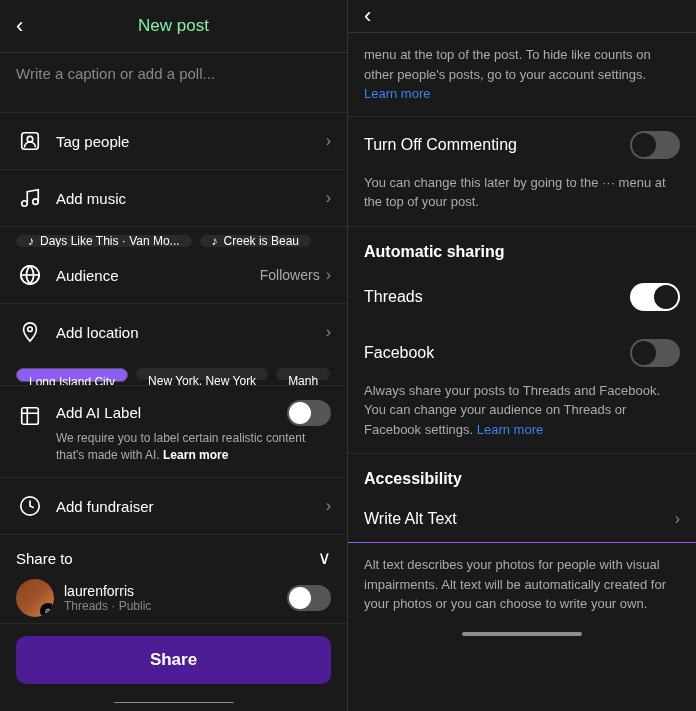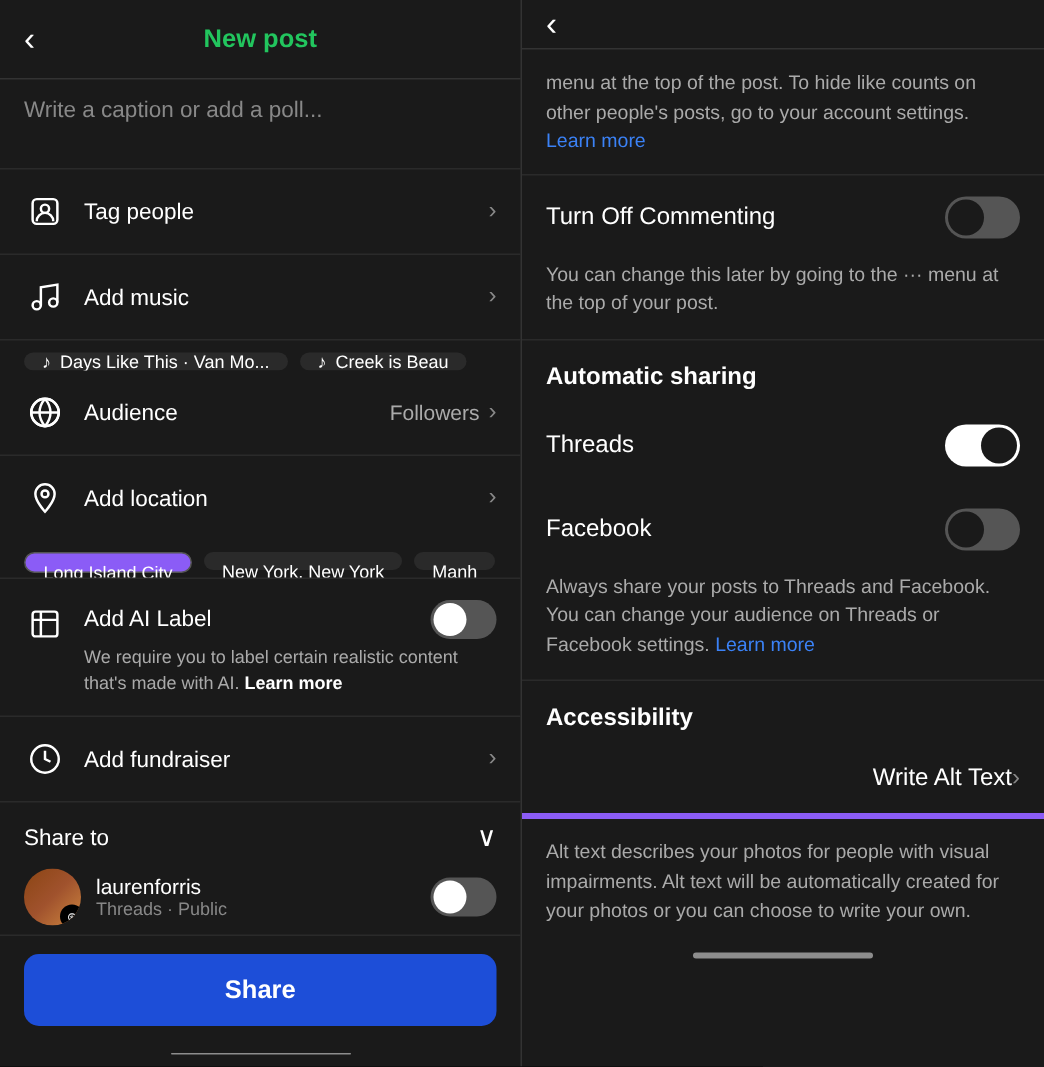--- a/index.html
+++ b/index.html
@@ -36,22 +36,22 @@
     .left-header .back-btn {
       position: absolute;
       left: 16px;
       font-size: 22px;
       color: #fff;
       cursor: pointer;
     }
 
     .left-header .title {
       font-size: 17px;
-      font-weight: 700;
-      color: #22c55e;
+      font-weight: 400;
+      color: #86efac;
     }
 
     .caption-area {
       padding: 12px 16px;
       color: #888;
       font-size: 15px;
       border-bottom: 1px solid #2a2a2a;
       min-height: 60px;
     }
 
@@ -274,21 +274,21 @@
       color: #fff;
       font-weight: 500;
     }
 
     .account-sub {
       font-size: 12px;
       color: #888;
     }
 
     .share-btn {
-      background: #1d4ed8;
+      background: #4c1d95;
       color: #fff;
       border: none;
       border-radius: 10px;
       padding: 14px;
       font-size: 17px;
       font-weight: 600;
       cursor: pointer;
       margin: 12px 16px;
       width: calc(100% - 32px);
     }
@@ -370,23 +370,23 @@
       padding: 0 16px 14px;
       font-size: 13px;
       color: #aaa;
       line-height: 1.5;
       border-bottom: 1px solid #2a2a2a;
     }
 
     .write-alt-row {
       display: flex;
       align-items: center;
-      justify-content: flex-end;
+      justify-content: space-between;
       padding: 14px 16px;
-      border-bottom: 4px solid #8b5cf6;
+      border-bottom: 1px solid #8b5cf6;
     }
 
     .write-alt-row .label {
       font-size: 16px;
       color: #fff;
     }
 
     .write-alt-row .chevron {
       color: #888;
       font-size: 16px;

